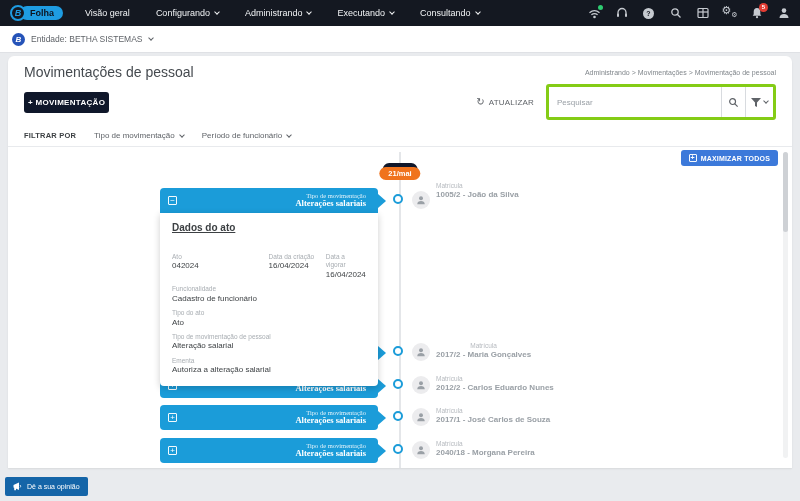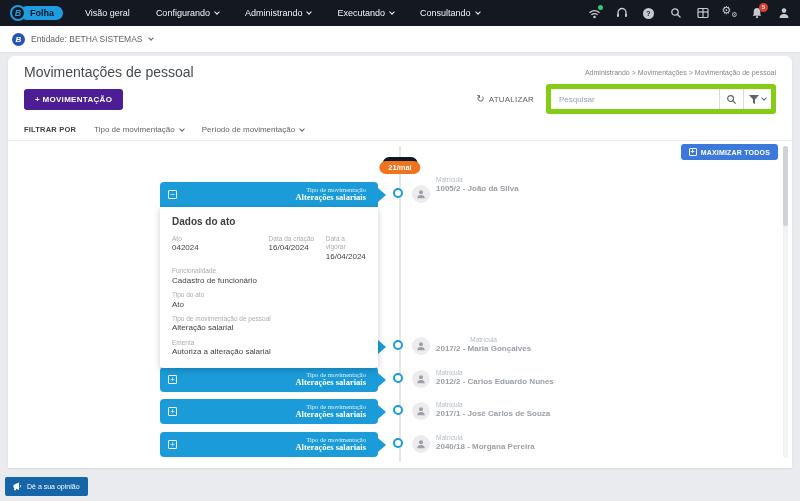--- a/index.html
+++ b/index.html
@@ -35,26 +35,26 @@
 
   
   .page { position:relative; height:448px; }
   .card { position:absolute; left:8px; right:8px; top:3px; bottom:33px; background:#fff; border-radius:6px 6px 0 0;
           box-shadow:0 1px 2px rgba(0,0,0,.08); display:flex; flex-direction:column; }
   .card-header { display:flex; justify-content:space-between; align-items:flex-start; padding:8px 16px 0 16px;gap:20px; }
   .page-title { font-size:14px; color:#454a4f; }
   .breadcrumb { font-size:7px; color:#80868b; margin-top:5px; }
 
   .toolbar { display:flex; justify-content:space-between; align-items:center; padding:4px 16px 6px 16px; }
-  .btn-new { background:#4c1d95; color:#fff; border:none; font-size:8px; font-weight:bold; padding:6px 11px;
+  .btn-new { background:#0f172a; color:#fff; border:none; font-size:8px; font-weight:bold; padding:6px 4px;
              border-radius:3px; letter-spacing:.3px; cursor:pointer; font-family:inherit; }
   .toolbar-right { display:flex; align-items:center; gap:12px; }
   .refresh { display:flex; align-items:center; gap:4px; font-size:8px; color:#5f6368; cursor:pointer; letter-spacing:.2px; }
   .refresh-glyph { font-size:10px; line-height:10px; }
-  .search-group { display:flex; align-items:stretch; border:5px solid #84cc16; border-radius:3px; height:30px; width:230px; background:#fff; }
+  .search-group { display:flex; align-items:stretch; border:3px solid #84cc16; border-radius:3px; height:36px; width:230px; background:#fff; }
   .search-input { flex:1; border:none; outline:none; font-size:8px; padding:0 8px; font-family:inherit; color:#3c4043; min-width:0; }
   .search-input::placeholder { color:#9aa0a6; }
   .search-btn, .filter-btn { display:flex; align-items:center; justify-content:center; border-left:1px solid #d8dbdf;
                              background:#fff; cursor:pointer; }
   .search-btn { width:24px; }
   .filter-btn { width:28px; gap:3px; color:#5f6368; }
 
   .filterbar { display:flex; align-items:center; gap:18px; padding:5px 16px 6px 16px; border-bottom:1px solid #e8eaed; }
   .filter-label { font-size:7.5px; font-weight:bold; color:#3c4043; letter-spacing:.2px; }
   .filter-dd { font-size:8px; color:#5f6368; display:flex; align-items:center; gap:5px; cursor:pointer; }
@@ -85,21 +85,21 @@
 
   .tl-circle { position:absolute; left:385px; width:10px; height:10px; border:2px solid #1b9cd9; border-radius:50%; background:#fff; }
   .avatar { position:absolute; left:404px; width:18px; height:18px; border-radius:50%; background:#ececee;
             display:flex; align-items:center; justify-content:center; }
   .person-text { position:absolute; left:428px; line-height:1.25; }
   .person-label { font-size:6.5px; color:#b6babf; display:block; }
   .person-name { font-size:8px; font-weight:bold; color:#9aa0a6; display:block; }
 
   .detail-card { position:absolute; left:152px; top:66px; width:218px; background:#fff; border-radius:0 0 4px 4px;
                  box-shadow:0 2px 7px rgba(0,0,0,.2); padding:9px 12px 10px 12px; z-index:2; }
-  .detail-title { font-size:10px; font-weight:bold; color:#3c4043; margin-bottom:8px; }
+  .detail-title { font-size:10px; font-weight:bold; color:#3c4043; margin-bottom:20px;text-decoration:underline; }
   .detail-row { display:flex; }
   .detail-col { line-height:1.3; }
   .detail-col.c1 { width:98px; }
   .detail-col.c2 { width:58px; }
   .field-label { font-size:6.5px; color:#a8adb2; display:block; }
   .field-value { font-size:8px; color:#3f4346; display:block; }
   .detail-stack { margin-top:5px; line-height:1.3; }
 
   .tl-scroll-track { position:absolute; right:4px; top:5px; bottom:10px; width:5px; background:#f1f2f3; border-radius:3px; }
   .tl-scroll-thumb { position:absolute; top:0; left:0; width:5px; height:80px; background:#ced1d5; border-radius:3px; cursor:grab; }
@@ -226,21 +226,21 @@
       </div>
     </div>
 
     <div class="filterbar">
       <span class="filter-label">FILTRAR POR</span>
       <span class="filter-dd">
         <span>Tipo de movimentação</span>
         <span class="chev"></span>
       </span>
       <span class="filter-dd">
-        <span>Período de movimentação</span>
+        <span>Período de funcionário</span>
         <span class="chev"></span>
       </span>
     </div>
 
     <div class="timeline">
       <div class="tl-line"></div>
 
       <span class="badge badge-year">2024</span>
       <span class="badge badge-date">21/mai</span>
 

